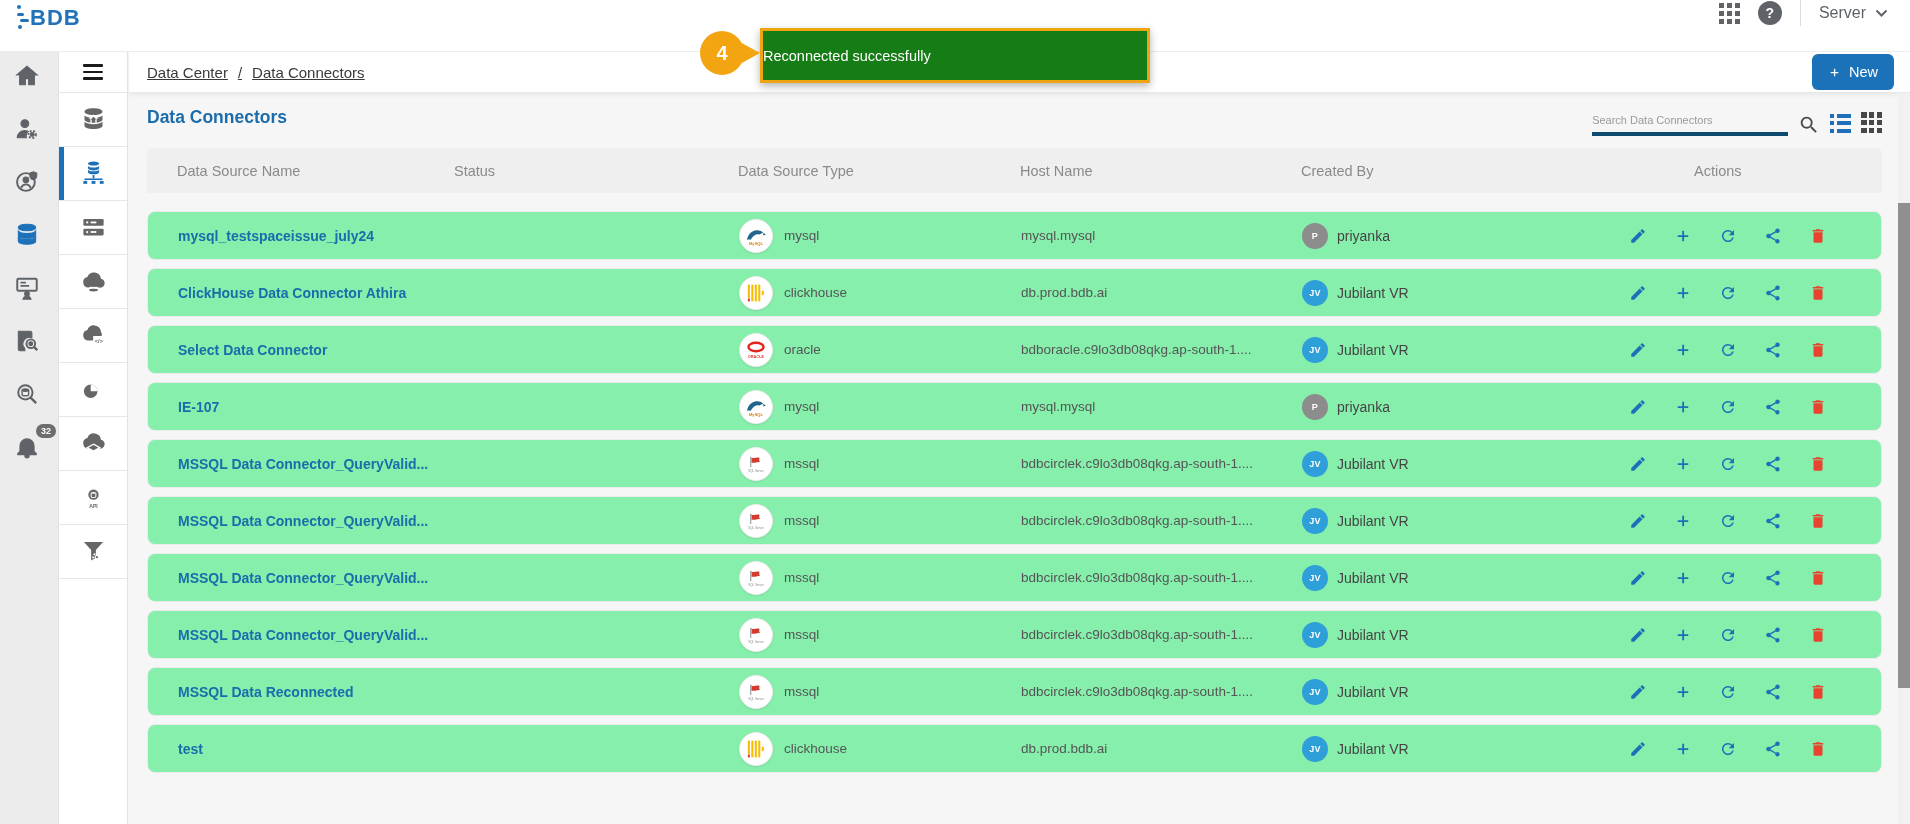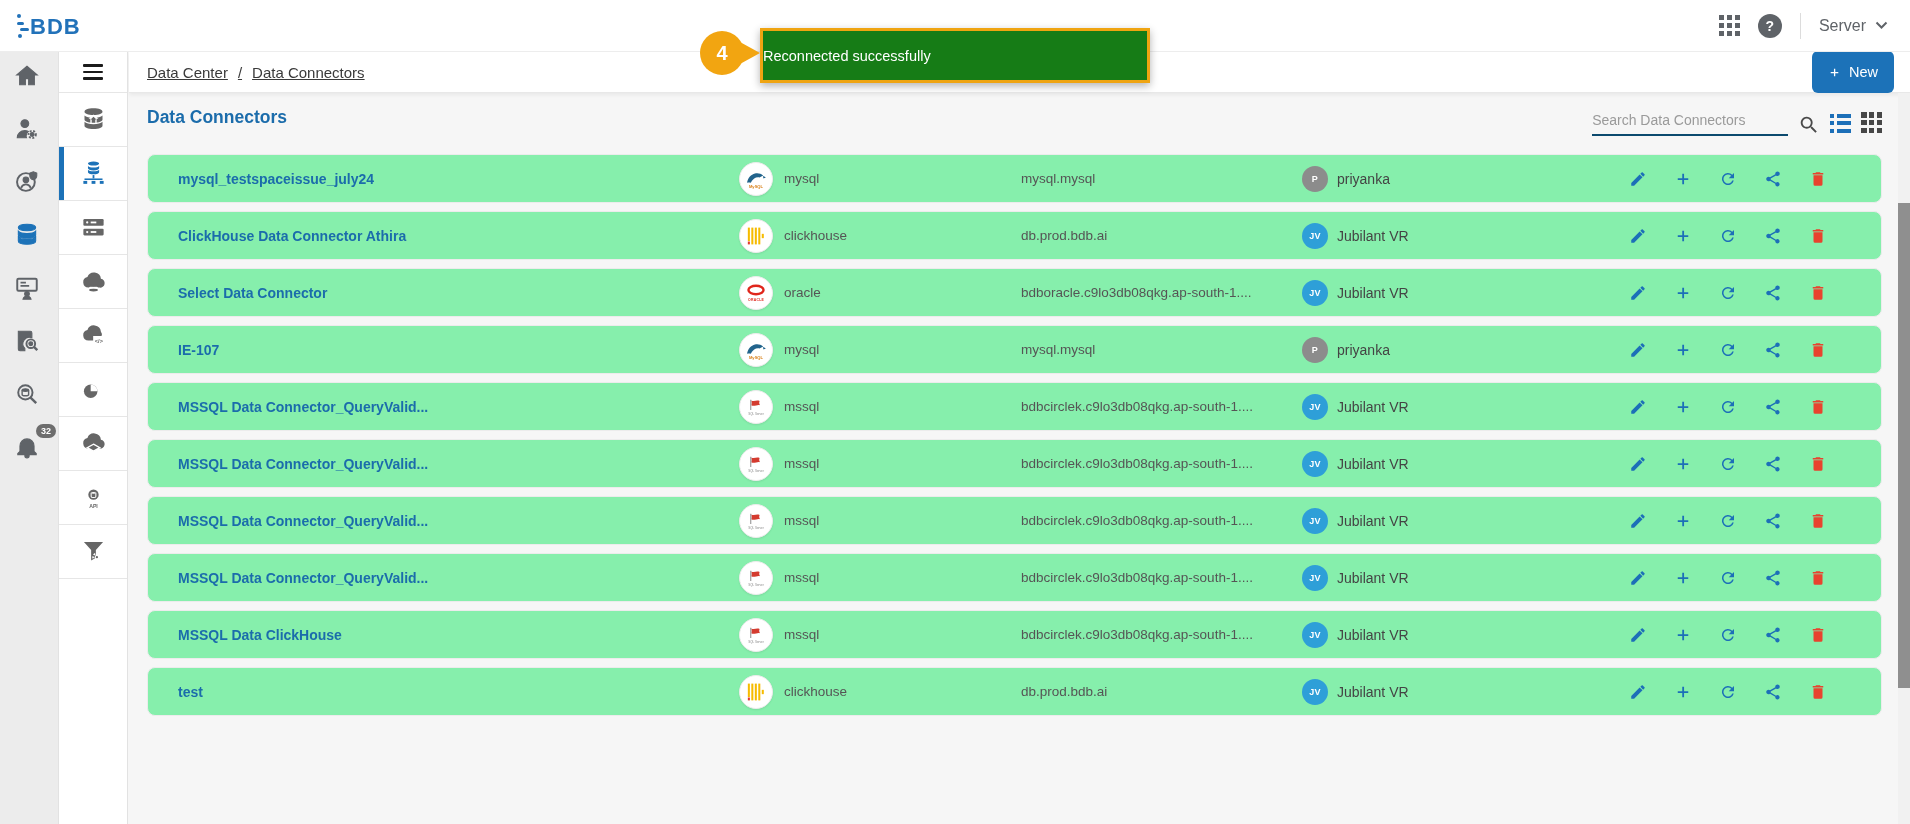--- a/index.html
+++ b/index.html
@@ -1,21 +1,21 @@
 <!DOCTYPE html>
 <html><head>
 <meta charset="utf-8">
 <style>
   * { margin:0; padding:0; box-sizing:border-box; }
   html,body { width:1910px; height:824px; overflow:hidden;
     font-family:"Liberation Sans","DejaVu Sans",sans-serif; background:#f6f6f6; }
 
   
   .top-header { position:absolute; left:0; top:0; width:1910px; height:52px; background:#fff;
-    border-bottom:1px solid #ededed; display:flex; align-items:center; justify-content:space-between;
+    border-bottom:1px solid #ededed; display:flex; align-items:flex-start; justify-content:space-between;
     padding:0 22px 0 14px; z-index:30; }
   .logo { display:flex; align-items:center; gap:2px; }
   .hdr-right { display:flex; align-items:center; gap:18px; }
   .icon-btn { background:none; border:none; cursor:pointer; display:flex; align-items:center; }
   .apps-grid { display:grid; grid-template-columns:repeat(3,5px); grid-gap:3px; }
   .apps-grid i { width:5px; height:5px; background:#5f6368; display:block; }
   .help-circle { width:24px; height:24px; border-radius:50%; background:#5f6368; color:#fff;
     font-size:14px; font-weight:bold; display:flex; align-items:center; justify-content:center; }
   .hdr-divider { width:1px; height:26px; background:#dcdcdc; }
   .user-menu { display:flex; align-items:center; gap:9px; cursor:pointer; }
@@ -45,34 +45,34 @@
   .burger i { display:block; width:20px; height:2.4px; background:#1b1b1b; border-radius:1px; }
 
   
   .content { position:absolute; left:129px; top:52px; right:0; bottom:0; }
   .crumb-bar { height:41px; background:#fff; border-bottom:1px solid #e8e8e8;
     box-shadow:0 2px 4px rgba(0,0,0,.06); display:flex; align-items:center; padding:0 16px 0 18px; }
   .breadcrumb { display:flex; align-items:center; gap:10px; font-size:15px; color:#3a3a3a;text-decoration:underline; }
   .crumb-link { cursor:pointer; }
   .crumb-sep { color:#3a3a3a; }
   .new-btn { margin-left:auto; background:#1c72b8; color:#fff; border:none; border-radius:6px;
-    height:42px; padding:5px 16px; font-size:14.5px; display:flex; align-items:center; gap:8px; cursor:pointer; }
+    height:36px; padding:5px 16px; font-size:14.5px; display:flex; align-items:center; gap:8px; cursor:pointer; }
   .new-btn svg { width:13px; height:13px; fill:#fff; }
 
   .body-area { padding:14px 28px 0 18px; }
   .title-row { display:flex; align-items:flex-end; }
   .page-title { font-size:17.5px; font-weight:bold; color:#1b6cab; padding-bottom:8px; }
   .filter-cluster { margin-left:auto; display:flex; align-items:flex-end; gap:18px; }
   .type-select { width:232px; border-bottom:1px solid #8f8f8f; padding-bottom:4px; cursor:pointer; }
   .type-select .lbl { font-size:11px; color:#9a9a9a; margin-bottom:2px; }
   .sel-row { display:flex; align-items:center; justify-content:space-between; }
   .sel-val { font-size:15px; color:#333; }
   .search-wrap { display:flex; align-items:flex-end; gap:10px; }
-  .search-input { width:196px; border:none; outline:none; border-bottom:2px solid #0c4a6e;
-    background:transparent; font-size:14px; padding:4px 0 6px; color:#333;
+  .search-input { width:196px; border:none; outline:none; border-bottom:4px solid #0c4a6e;
+    background:transparent; font-size:11px; padding:4px 0 6px; color:#333;
     font-family:"Liberation Sans","DejaVu Sans",sans-serif; }
   .search-input::placeholder { color:#9a9a9a; }
   .search-btn svg { width:22px; height:22px; fill:#4a4a4a; }
   .view-btn { margin-bottom:3px; }
   .list-ic { display:flex; flex-direction:column; gap:3.6px; }
   .list-ic .ln { display:flex; gap:3px; align-items:center; }
   .list-ic .b { width:4px; height:4px; background:#1c6fb8; }
   .list-ic .l { width:14px; height:4px; background:#1c6fb8; }
   .grid-ic { display:grid; grid-template-columns:repeat(3,5.5px); grid-gap:2.2px; }
   .grid-ic i { width:5.5px; height:5.5px; background:#474747; display:block; }
@@ -463,20 +463,28 @@
                 <i></i>
                 <i></i>
                 <i></i>
               </span>
           </button>
         </div>
       </div>
     </div>
 
     <div class="tbl">
+      <div class="thead tgrid">
+        <div class="hc">Data Source Name</div>
+        <div class="hc">Status</div>
+        <div class="hc">Data Source Type</div>
+        <div class="hc">Host Name</div>
+        <div class="hc">Created By</div>
+        <div class="hc actions-h">Actions</div>
+      </div>
       <div id="table-body">
   <div class="trow tgrid">
     <div class="c"><a class="name-link">mysql_testspaceissue_july24</a></div>
     <div class="c"></div>
     <div class="c type-cell">
       <span class="type-badge">
         <svg>
                   <use class="type-use" href="#t-mysql" xlink:href="#t-mysql"></use>
                 </svg>
       </span>
@@ -825,21 +833,21 @@
               </button>
       <button class="act-btn danger">
                 <svg>
                   <use href="#a-trash"></use>
                 </svg>
               </button>
     </div>
   </div>
 
   <div class="trow tgrid">
-    <div class="c"><a class="name-link">MSSQL Data ClickHouse</a></div>
+    <div class="c"><a class="name-link">MSSQL Data Reconnected</a></div>
     <div class="c"></div>
     <div class="c type-cell">
       <span class="type-badge">
         <svg>
                   <use class="type-use" href="#t-mssql" xlink:href="#t-mssql"></use>
                 </svg>
       </span>
       <span class="type-label">mssql</span>
     </div>
     <div class="c host-cell">bdbcirclek.c9lo3db08qkg.ap-south-1....</div>

